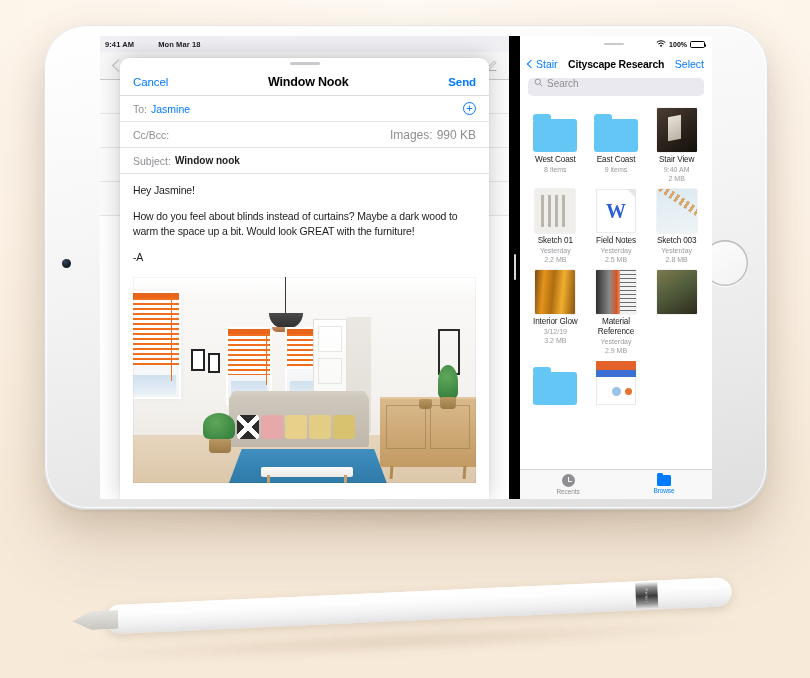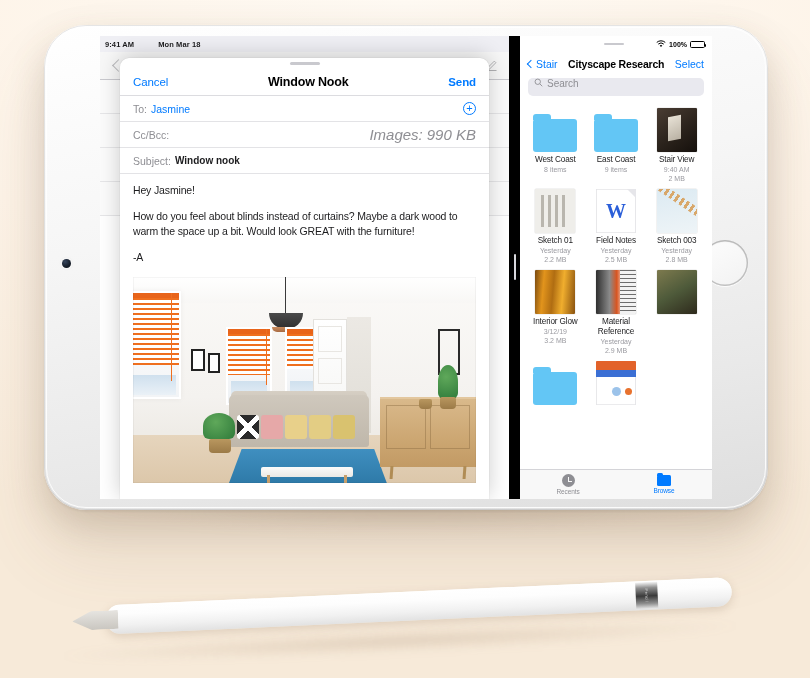--- a/index.html
+++ b/index.html
@@ -152,21 +152,21 @@
     display: flex; align-items: center;
     padding: 0 13px;
     border-bottom: .5px solid #e3e3e6;
     font-size: 10.5px;
     background: #fff;
   }
   .field-label { color: #8e8e93; margin-right: 4px; }
   .field-value-blue { color: #007aff; }
   .field-value-dark { color: #1c1c1e; font-weight: bold; font-size: 10px; }
   .field-spacer { flex: 1; }
-  .images-meta { color: #8e8e93; font-size: 15px; font-style: italic; }
+  .images-meta { color: #8e8e93; font-size: 12px; }
   .plus-circle {
     width: 13px; height: 13px; border-radius: 50%;
     border: 1px solid #007aff; color: #007aff;
     display: flex; align-items: center; justify-content: center;
     font-size: 11px; line-height: 1; margin-left: 6px;
   }
 
   .mail-body {
     flex: 1;
     padding: 9px 13px 0 13px;

